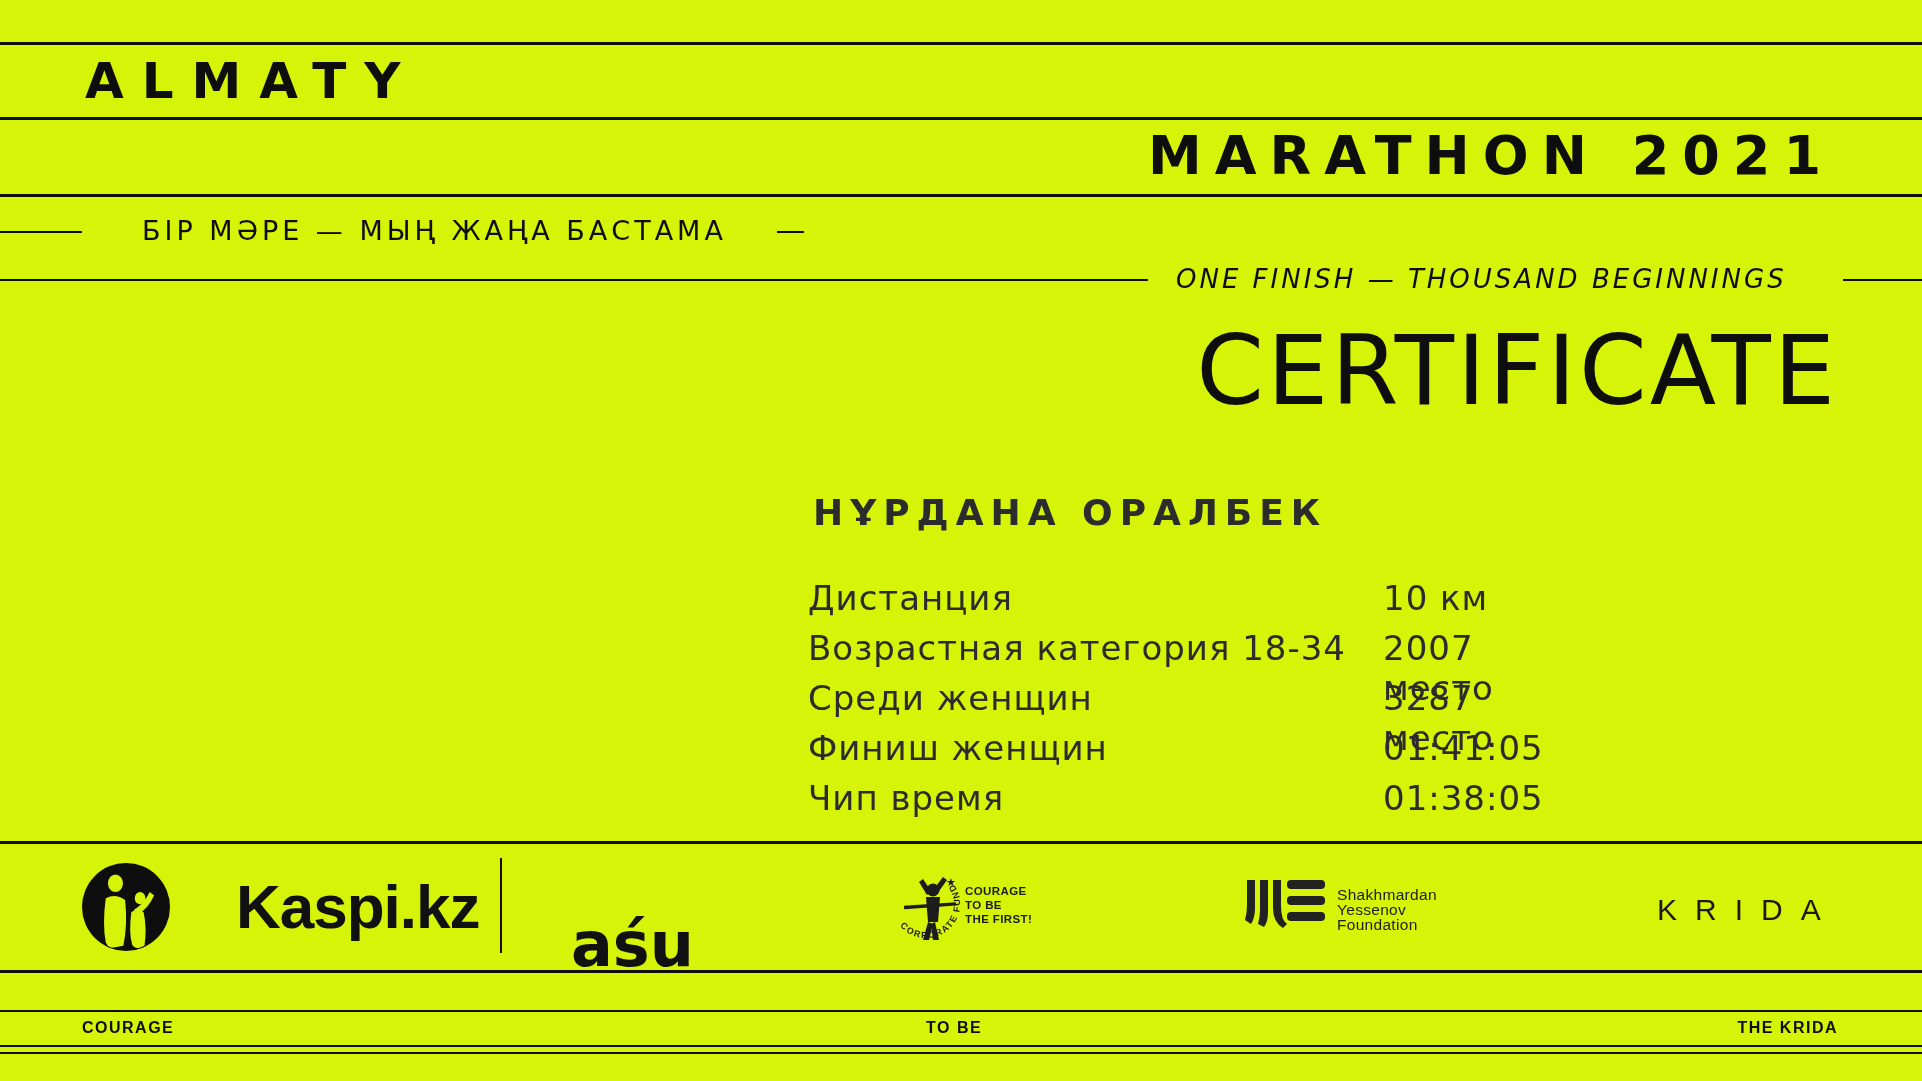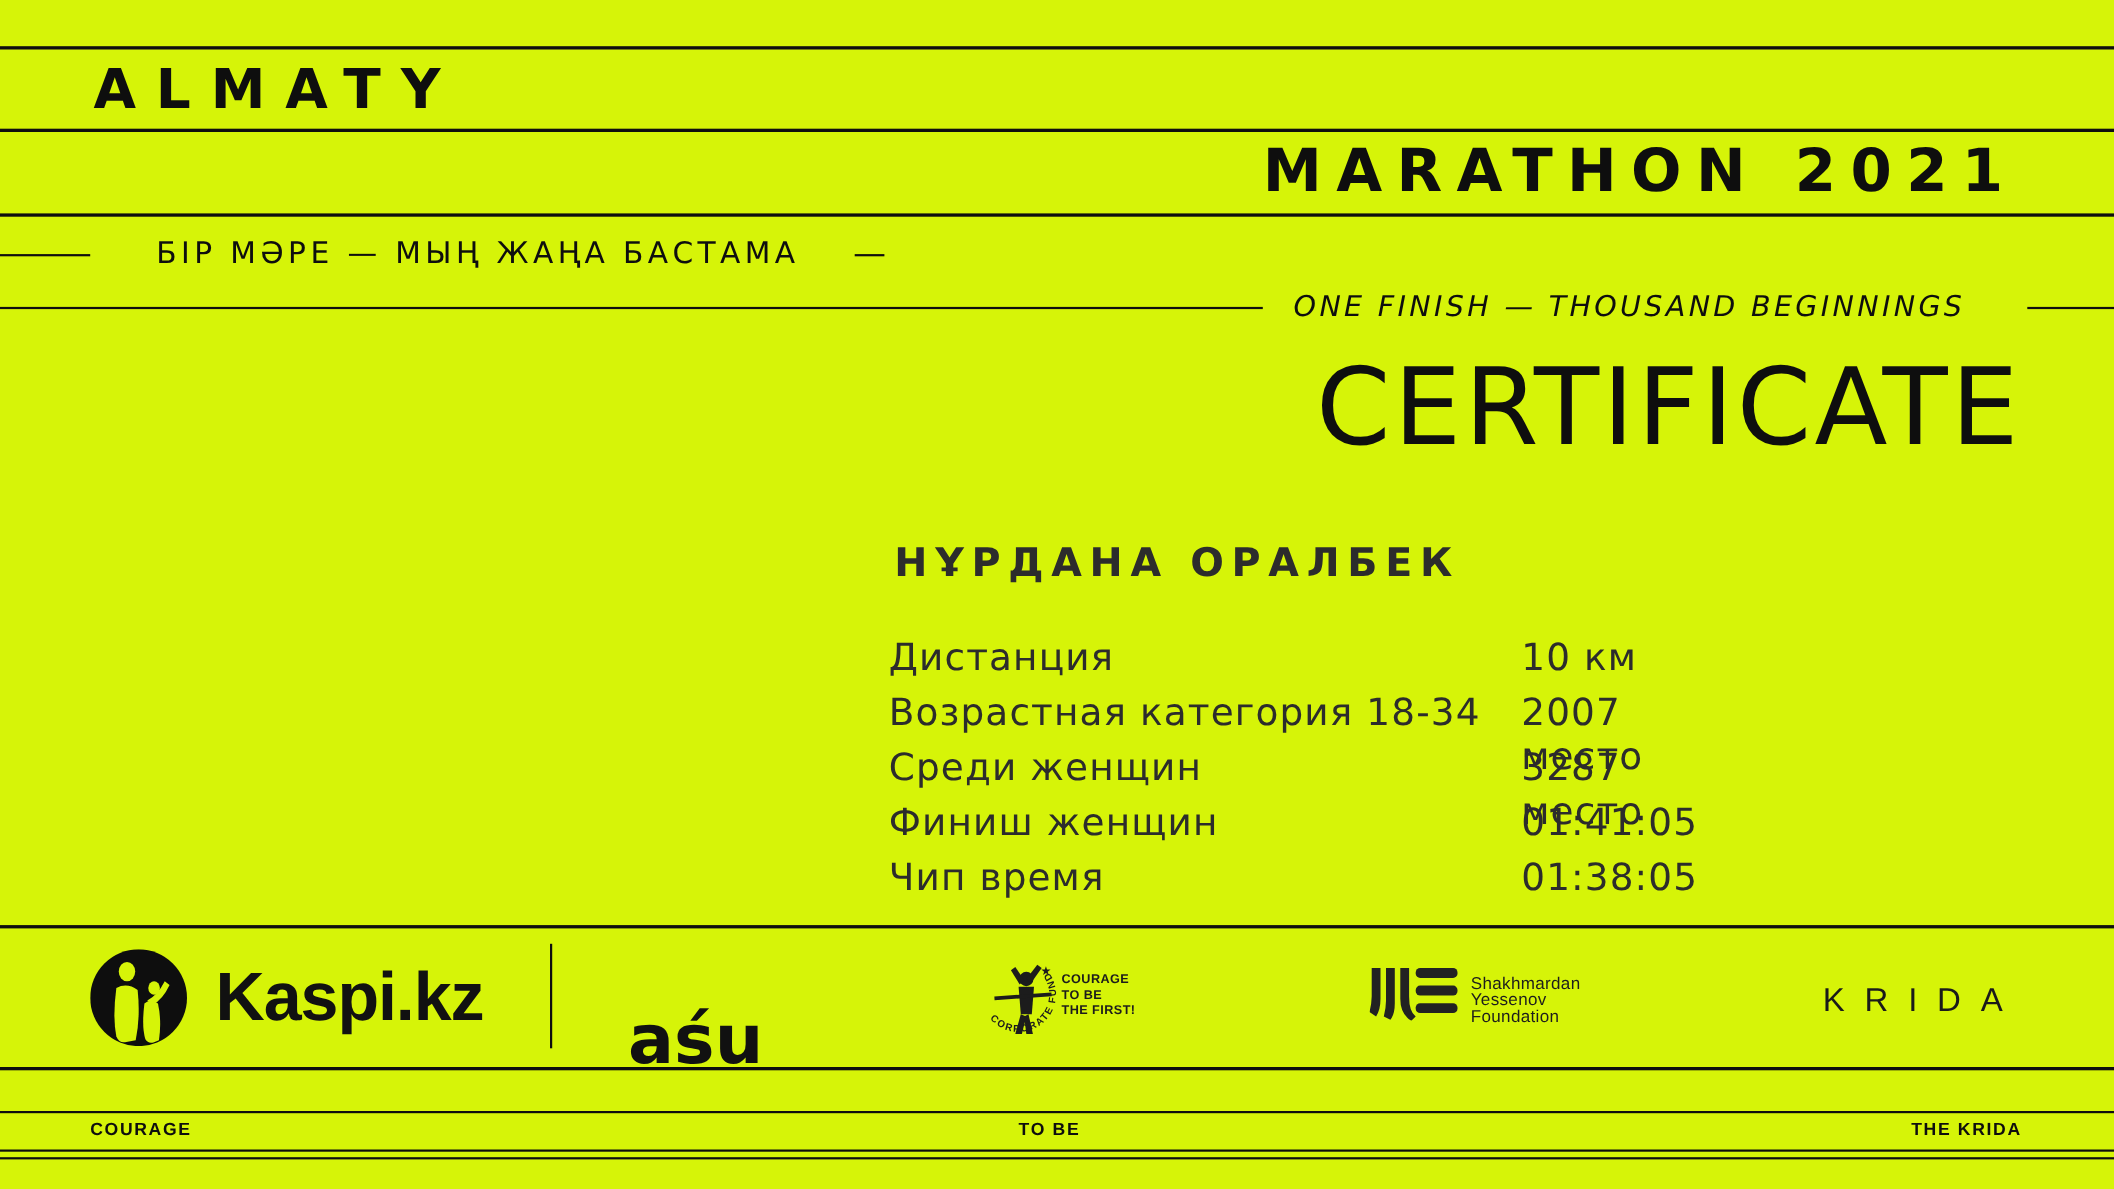--- a/index.html
+++ b/index.html
@@ -44,21 +44,21 @@
   .results{
     position:absolute;top:578px;left:808px;width:760px;
     font-family:"DejaVu Sans",sans-serif;color:var(--muted);
   }
   .result-row{position:relative;height:50px;font-size:34px;letter-spacing:1px;}
   .result-label{position:absolute;left:0;top:0;}
   .result-value{position:absolute;left:575px;top:0;}
 
   .divider-v{position:absolute;top:858px;left:500px;width:2px;height:95px;background:var(--ink);}
 
-  .kaspi{position:absolute;top:862px;left:82px;display:flex;align-items:center;}
+  .kaspi{position:absolute;top:862px;left:82px;display:flex;align-items:center;gap:40px;}
   .kaspi-word{
     margin-left:26px;font-size:62px;font-weight:700;letter-spacing:-1px;color:#111;
     font-family:"Liberation Sans",sans-serif;line-height:90px;
   }
   .asu{
     top:862px;left:571px;font-size:62px;font-weight:700;color:#111;line-height:86px;
     font-family:"DejaVu Sans",sans-serif;
     margin-top:40px;
   }
   .cf-emblem{position:absolute;top:860px;left:888px;}

